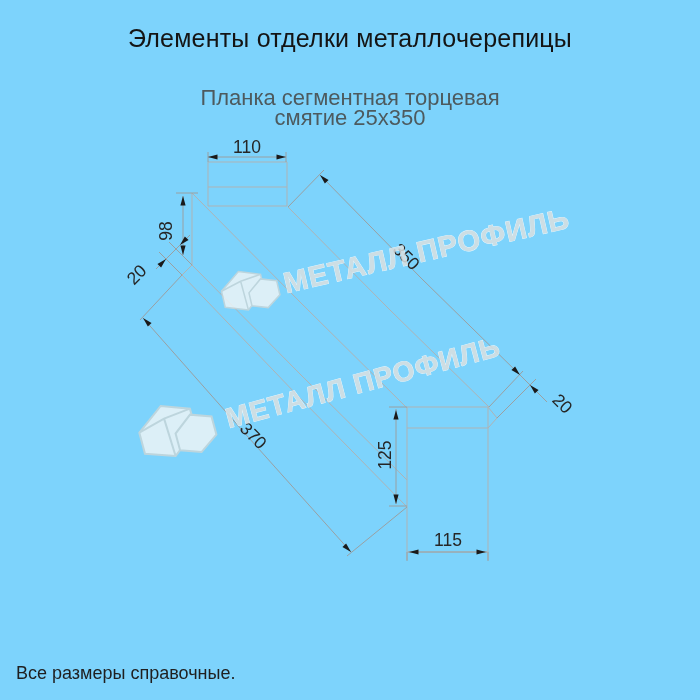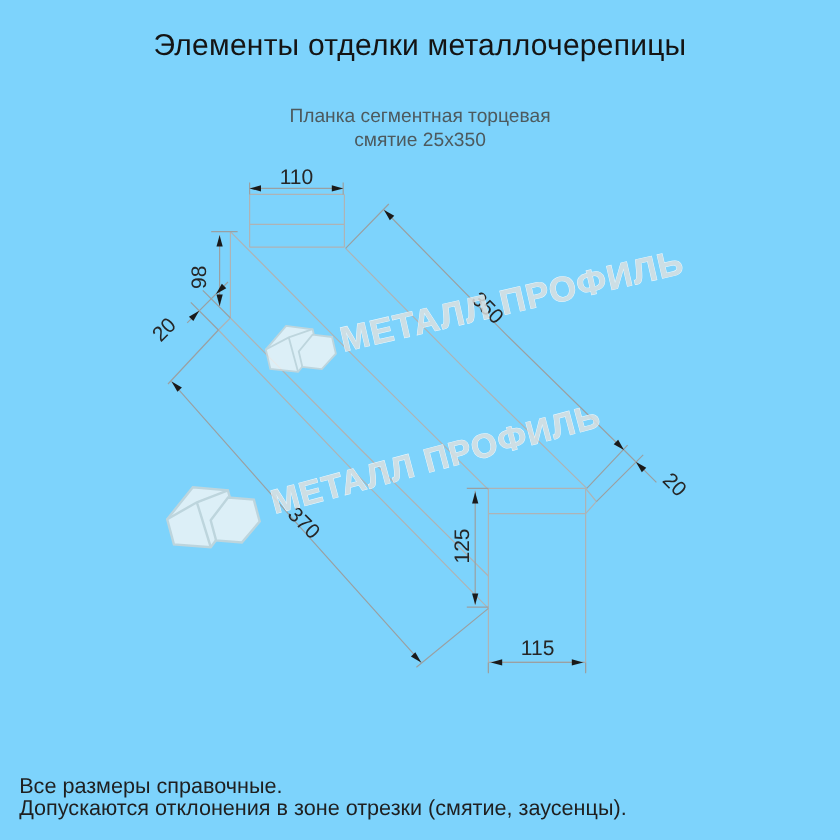--- a/index.html
+++ b/index.html
@@ -1,21 +1,21 @@
 <!DOCTYPE html>
 <html><head>
 <meta charset="utf-8">
 <style>
   html,body{margin:0;padding:0;background:#fff;}
   .canvas{position:relative;width:700px;height:700px;background:#7dd3fc;overflow:hidden;
           font-family:"Liberation Sans",sans-serif;}
   .title{position:absolute;top:24px;left:0;right:0;text-align:center;
          font-size:25px;font-weight:400;color:#141414;letter-spacing:.2px;}
   .subtitle{position:absolute;top:88px;left:0;right:0;text-align:center;
-            font-size:16px;line-height:20px;color:#4d5a5e;}
+            font-size:22px;line-height:20px;color:#4d5a5e;}
   .footer{position:absolute;left:16px;bottom:18px;font-size:18px;line-height:18px;color:#1f1f1f;}
   svg{position:absolute;left:0;top:0;}
   .ln{stroke:#aeb3b5;stroke-width:1;fill:none;}
   .dim{stroke:#9aa0a2;stroke-width:1;fill:none;}
   .arr{fill:#1a1a1a;stroke:none;}
   .dtxt{font-family:"Liberation Sans",sans-serif;font-size:17.5px;fill:#262626;}
   .wm{font-family:"Liberation Sans",sans-serif;font-weight:700;fill:#dbe0e0;
       stroke:#ffffff;stroke-width:.8;paint-order:stroke;opacity:.85;}
   .wmlogo{stroke:#ced6d6;stroke-width:1.4;fill:#f4f7f7;opacity:.8;}
 </style>
@@ -120,16 +120,15 @@
       <text class="wm" x="66" y="0" font-size="29" letter-spacing="1">МЕТАЛЛ ПРОФИЛЬ</text>
     </g>
     <g transform="translate(140,452) rotate(-15)">
       <use href="#mp-logo" class="wmlogo" transform="translate(0,-42) scale(1.45)"></use>
       <text class="wm" x="92" y="0" font-size="28" letter-spacing="1">МЕТАЛЛ ПРОФИЛЬ</text>
     </g>
   </svg>
 
   <div class="footer">
     <div>Все размеры справочные.</div>
-    <div>Допускаются отклонения в зоне отрезки (смятие, заусенцы).</div>
   </div>
 
 </div>
 
 </body></html>

